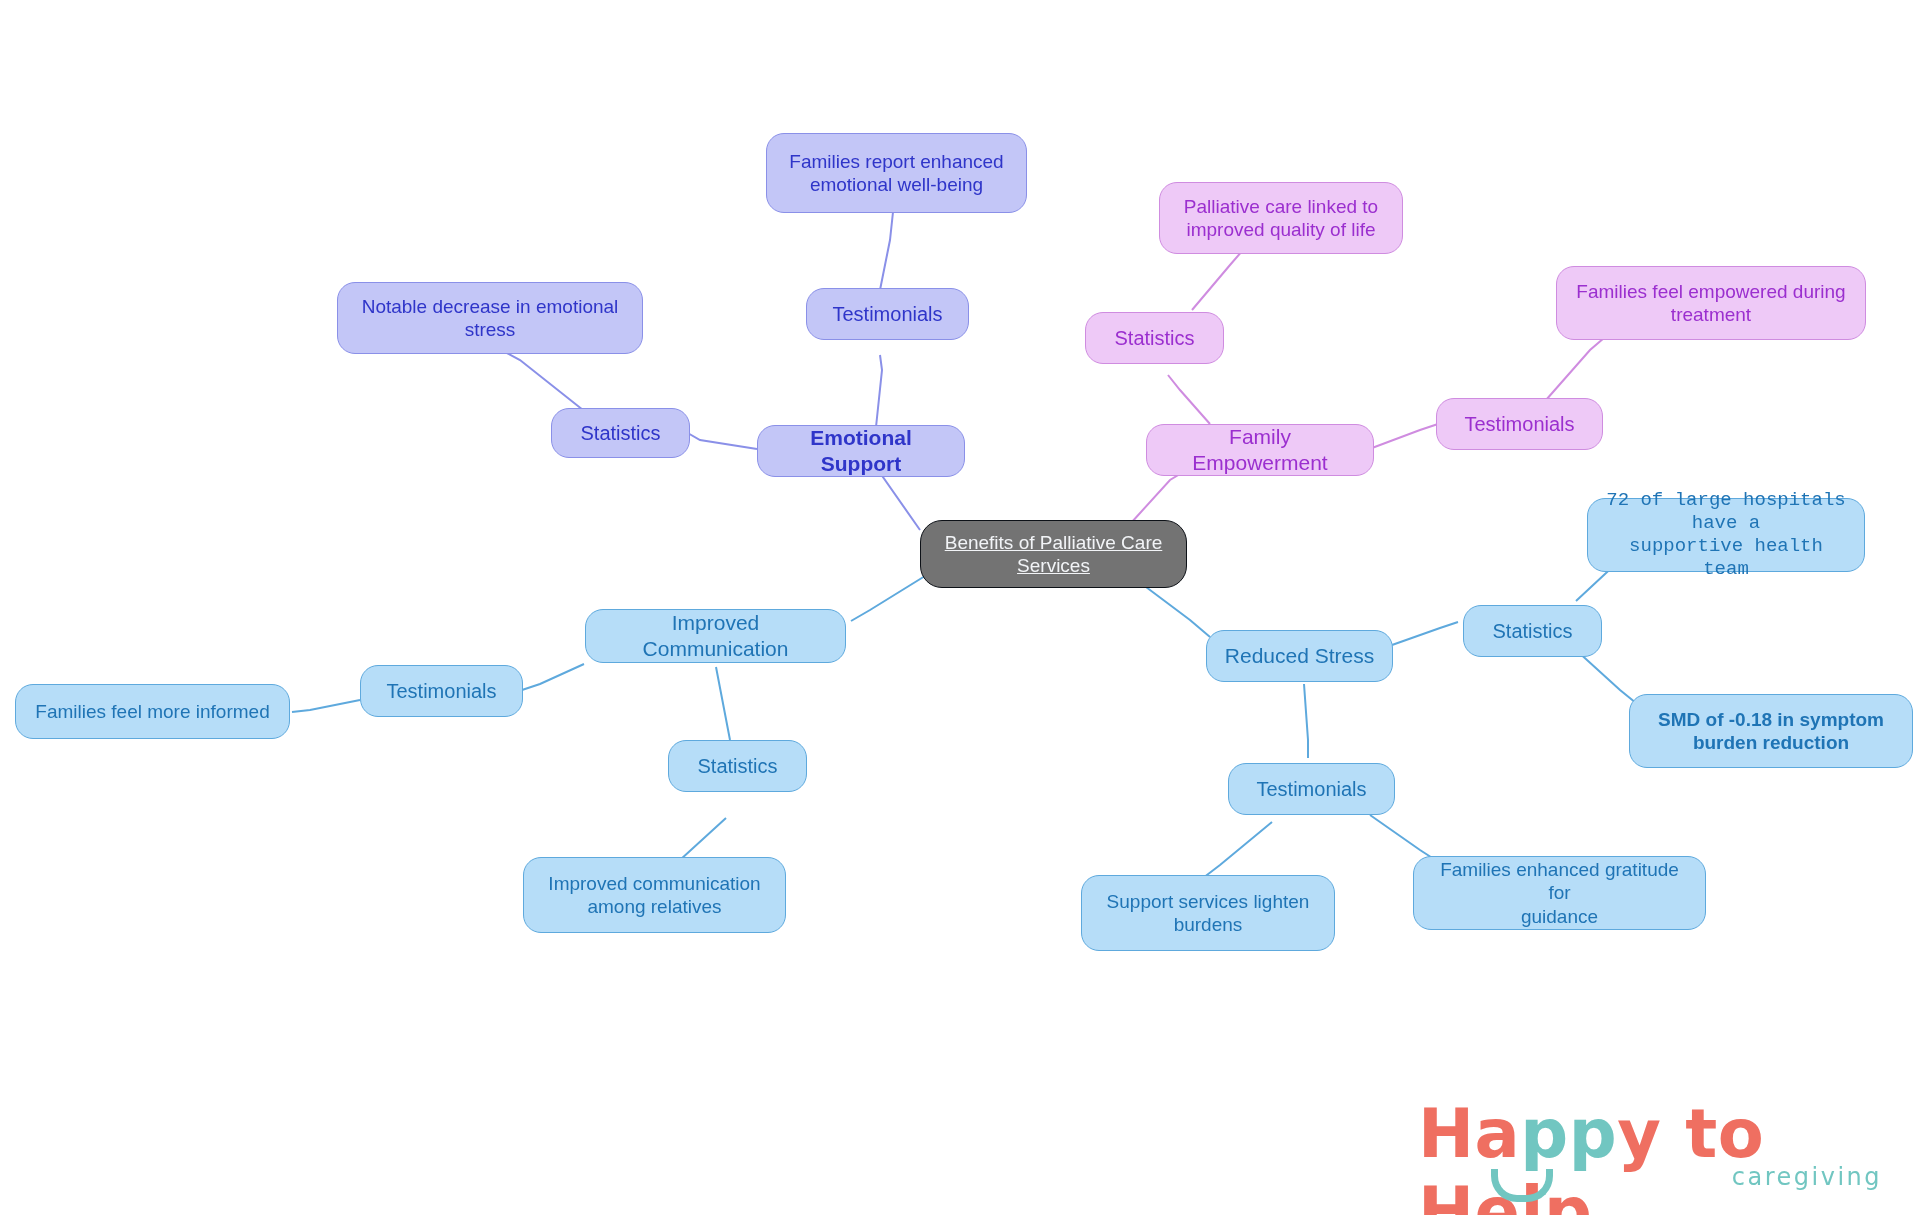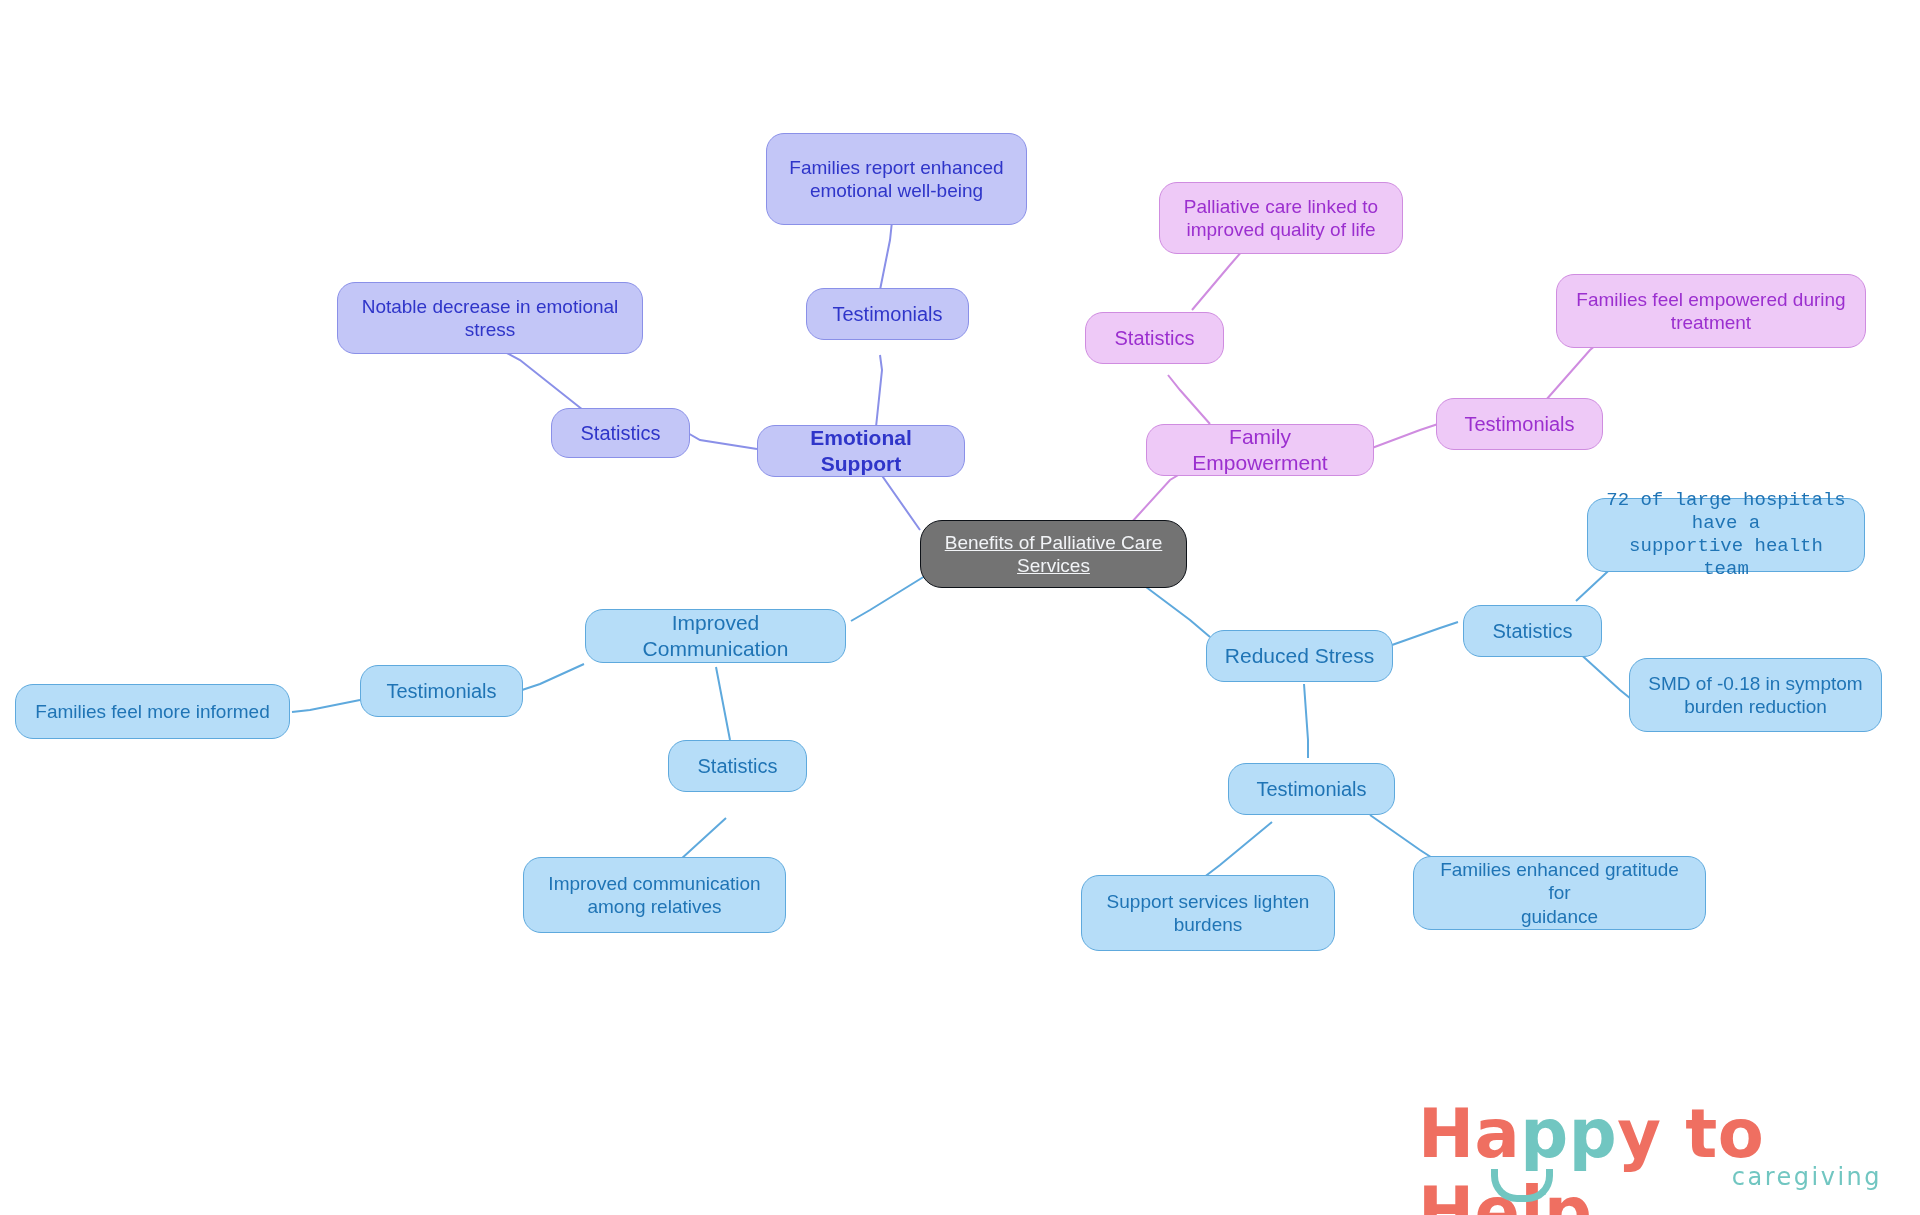--- a/index.html
+++ b/index.html
@@ -182,43 +182,43 @@
 
   <div class="node purple purple-branch" style="left:757px; top:425px; width:208px; height:52px;font-weight:bold;">Emotional Support</div>
 
   <div class="node purple purple-sub" style="left:551px; top:408px; width:139px; height:50px;">Statistics</div>
 
   <div class="node purple purple-leaf" style="left:337px; top:282px; width:306px; height:72px;">Notable decrease in emotional
 stress</div>
 
   <div class="node purple purple-sub" style="left:806px; top:288px; width:163px; height:52px;">Testimonials</div>
 
-  <div class="node purple purple-leaf" style="left:766px; top:133px; width:261px; height:92px;">Families report enhanced
+  <div class="node purple purple-leaf" style="left:766px; top:133px; width:261px; height:80px;">Families report enhanced
 emotional well-being</div>
 
   <div class="node magenta magenta-branch" style="left:1146px; top:424px; width:228px; height:52px;">Family Empowerment</div>
 
   <div class="node magenta magenta-sub" style="left:1085px; top:312px; width:139px; height:52px;">Statistics</div>
 
   <div class="node magenta magenta-leaf" style="left:1159px; top:182px; width:244px; height:72px;">Palliative care linked to
 improved quality of life</div>
 
   <div class="node magenta magenta-sub" style="left:1436px; top:398px; width:167px; height:52px;">Testimonials</div>
 
-  <div class="node magenta magenta-leaf" style="left:1556px; top:274px; width:310px; height:74px;">Families feel empowered during
+  <div class="node magenta magenta-leaf" style="left:1556px; top:266px; width:310px; height:74px;">Families feel empowered during
 treatment</div>
 
   <div class="node blue blue-branch" style="left:1206px; top:630px; width:187px; height:52px;">Reduced Stress</div>
 
   <div class="node blue blue-sub" style="left:1463px; top:605px; width:139px; height:52px;">Statistics</div>
 
   <div class="node blue blue-leaf" style="left:1587px; top:498px; width:278px; height:74px;font-family:Liberation Mono, monospace;">72 of large hospitals have a
 supportive health team</div>
 
-  <div class="node blue blue-leaf" style="left:1629px; top:658px; width:253px; height:74px;">SMD of -0.18 in symptom
+  <div class="node blue blue-leaf" style="left:1629px; top:694px; width:284px; height:74px;font-weight:bold;">SMD of -0.18 in symptom
 burden reduction</div>
 
   <div class="node blue blue-sub" style="left:1228px; top:763px; width:167px; height:52px;">Testimonials</div>
 
   <div class="node blue blue-leaf" style="left:1054px; top:875px; width:254px; height:76px;margin-left:27px;">Support services lighten
 burdens</div>
 
   <div class="node blue blue-leaf" style="left:1413px; top:856px; width:293px; height:74px;">Families enhanced gratitude for
 guidance</div>
 

